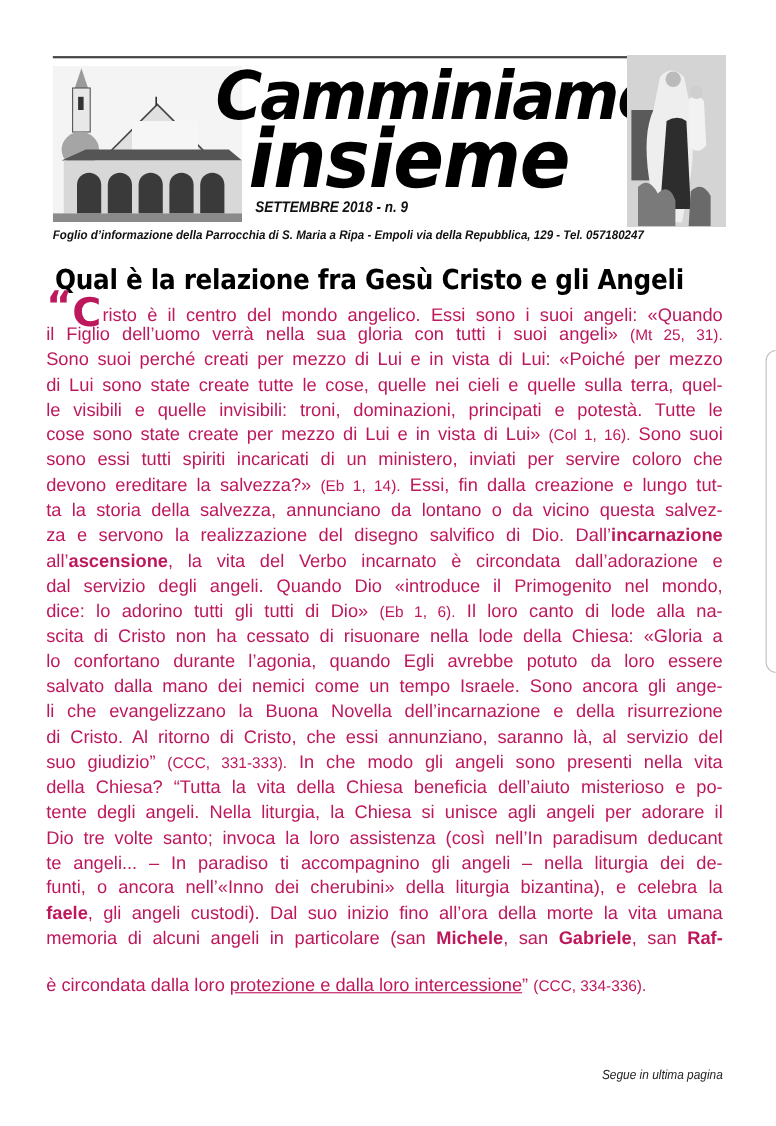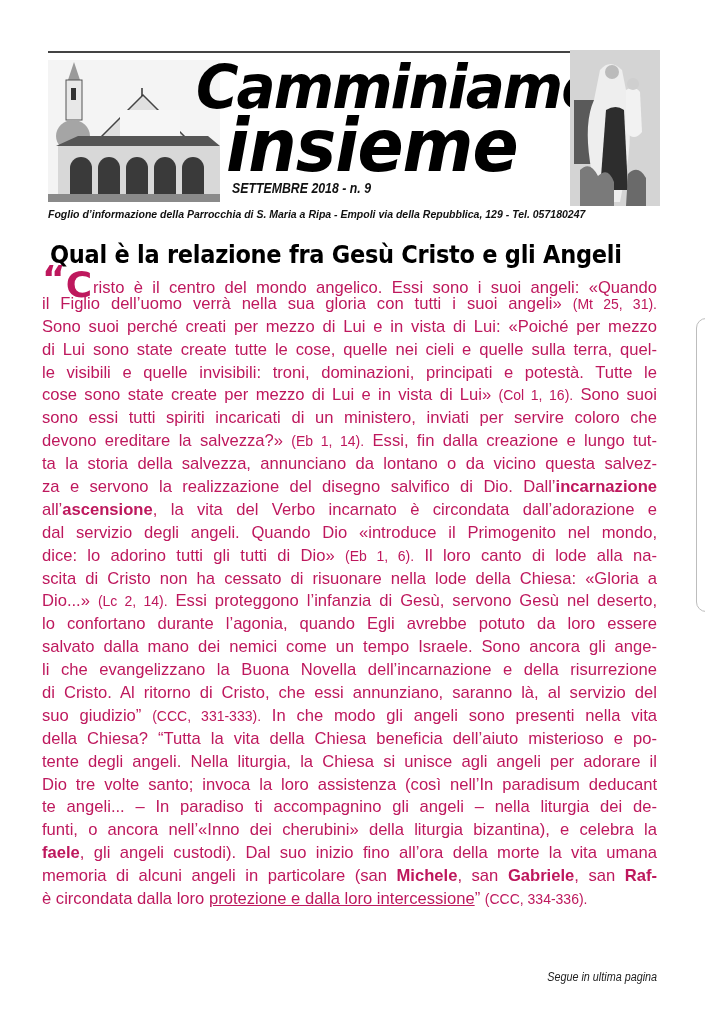--- a/index.html
+++ b/index.html
@@ -14,21 +14,21 @@
   .title-line1 { position:absolute; left:148px; top:8px; font-family:"DejaVu Sans", sans-serif; font-style:italic; font-weight:bold; font-size:58px; letter-spacing:-2px; line-height:60px; color:#000; transform:scaleY(1.05); transform-origin:left top; }
   .title-line2 { position:absolute; left:178px; top:60px; font-family:"DejaVu Sans", sans-serif; font-style:italic; font-weight:bold; font-size:68px; letter-spacing:-1px; line-height:70px; color:#000; transform:scaleY(1.08); transform-origin:left top; }
   .issue { position:absolute; left:184px; top:132px; font-family:"Liberation Sans", sans-serif; font-style:italic; font-weight:bold; font-size:14px; color:#111; transform:scaleX(0.88); transform-origin:left top; }
 
   .infoline { position:absolute; left:48px; top:208px; width:620px; font-family:"Liberation Sans", sans-serif; font-style:italic; font-weight:bold; font-size:11.3px; color:#111; white-space:nowrap; transform:scaleX(0.93); transform-origin:left top; }
 
   .article-title { position:absolute; left:50px; top:240px; width:620px; font-family:"DejaVu Sans", sans-serif; font-weight:bold; font-size:25px; color:#000; white-space:nowrap; transform:scaleX(0.90); transform-origin:left top; letter-spacing:-0.3px; }
 
   .body-text { position:absolute; left:42px; top:270px; width:615px; font-family:"Liberation Sans", sans-serif; font-size:16.6px; line-height:22.9px; color:#be185d; }
   .line { white-space:nowrap; text-align:justify; text-align-last:justify; display:block; height:22.9px; }
-  .line.last { text-align-last:left; }
+  .line.last { text-align-last:left;margin-top:20px; }
   .cite { font-size:14px; }
   .bold { font-weight:bold; }
   .ital { }
   .uline { text-decoration:underline; }
   .dropquote { font-family:"DejaVu Sans", sans-serif; font-weight:bold; font-size:36px; line-height:22px; vertical-align:top; position:relative; top:-2px; }
   .dropcap { font-family:"DejaVu Sans", sans-serif; font-weight:bold; font-size:36px; line-height:22px; vertical-align:baseline; position:relative; top:4px; margin-right:1px; }
 
   .continue-note { position:absolute; right:48px; top:970px; font-family:"Liberation Sans", sans-serif; font-style:italic; font-size:12px; color:#222; transform:scaleX(0.9); transform-origin:right top; }
 
   .scroll-handle { position:absolute; left:696px; top:318px; width:20px; height:292px; border:1.5px solid #bdbdbd; border-radius:10px; background:#fff; }
@@ -101,21 +101,20 @@
       <span class="line"><span>le visibili e quelle invisibili: troni, dominazioni, principati e potestà. Tutte le</span></span>
       <span class="line"><span>cose sono state create per mezzo di Lui e in vista di Lui» </span><span class="cite">(Col 1, 16).</span><span>  Sono suoi</span></span>
       <span class="line"><span>sono essi tutti spiriti incaricati di un ministero, inviati per servire coloro che</span></span>
       <span class="line"><span>devono ereditare la salvezza?» </span><span class="cite">(Eb 1, 14).</span><span> Essi, fin dalla creazione e lungo tut-</span></span>
       <span class="line"><span>ta la storia della salvezza, annunciano da lontano o da vicino questa salvez-</span></span>
       <span class="line"><span>za e servono la realizzazione del disegno salvifico di Dio.  Dall’</span><span class="bold">incarnazione</span></span>
       <span class="line"><span>all’</span><span class="bold">ascensione</span><span>, la vita del Verbo incarnato è circondata dall’adorazione e</span></span>
       <span class="line"><span>dal servizio degli angeli. Quando Dio «introduce il Primogenito nel mondo,</span></span>
       <span class="line"><span>dice: lo adorino tutti gli tutti di Dio» </span><span class="cite">(Eb 1, 6).</span><span> Il loro canto di lode alla na-</span></span>
       <span class="line"><span>scita di Cristo non ha cessato di risuonare nella lode della Chiesa: «Gloria a</span></span>
-      <span class="line"><span>Dio...» </span><span class="cite">(Lc 2, 14).</span><span> Essi proteggono l’infanzia di Gesù, servono Gesù nel deserto,</span></span>
       <span class="line"><span>lo confortano durante l’agonia, quando Egli avrebbe potuto da loro essere</span></span>
       <span class="line"><span>salvato dalla mano dei nemici come un tempo Israele. Sono ancora gli ange-</span></span>
       <span class="line"><span>li che evangelizzano la Buona Novella dell’incarnazione e della risurrezione</span></span>
       <span class="line"><span>di Cristo. Al ritorno di Cristo, che essi annunziano, saranno là, al servizio del</span></span>
       <span class="line"><span>suo giudizio” </span><span class="cite">(CCC, 331-333).</span><span>  In che modo gli angeli sono presenti nella vita</span></span>
       <span class="line"><span>della Chiesa?  “Tutta la vita della Chiesa beneficia dell’aiuto misterioso e po-</span></span>
       <span class="line"><span>tente degli angeli. Nella liturgia, la Chiesa si unisce agli angeli per adorare il</span></span>
       <span class="line"><span>Dio tre volte santo; invoca la loro assistenza (così nell’</span><span class="ital">In paradisum deducant</span></span>
       <span class="line"><span class="ital">te angeli...</span><span> – In paradiso ti accompagnino gli angeli – nella liturgia dei de-</span></span>
       <span class="line"><span>funti, o ancora nell’«Inno dei cherubini» della liturgia bizantina), e celebra la</span></span>

